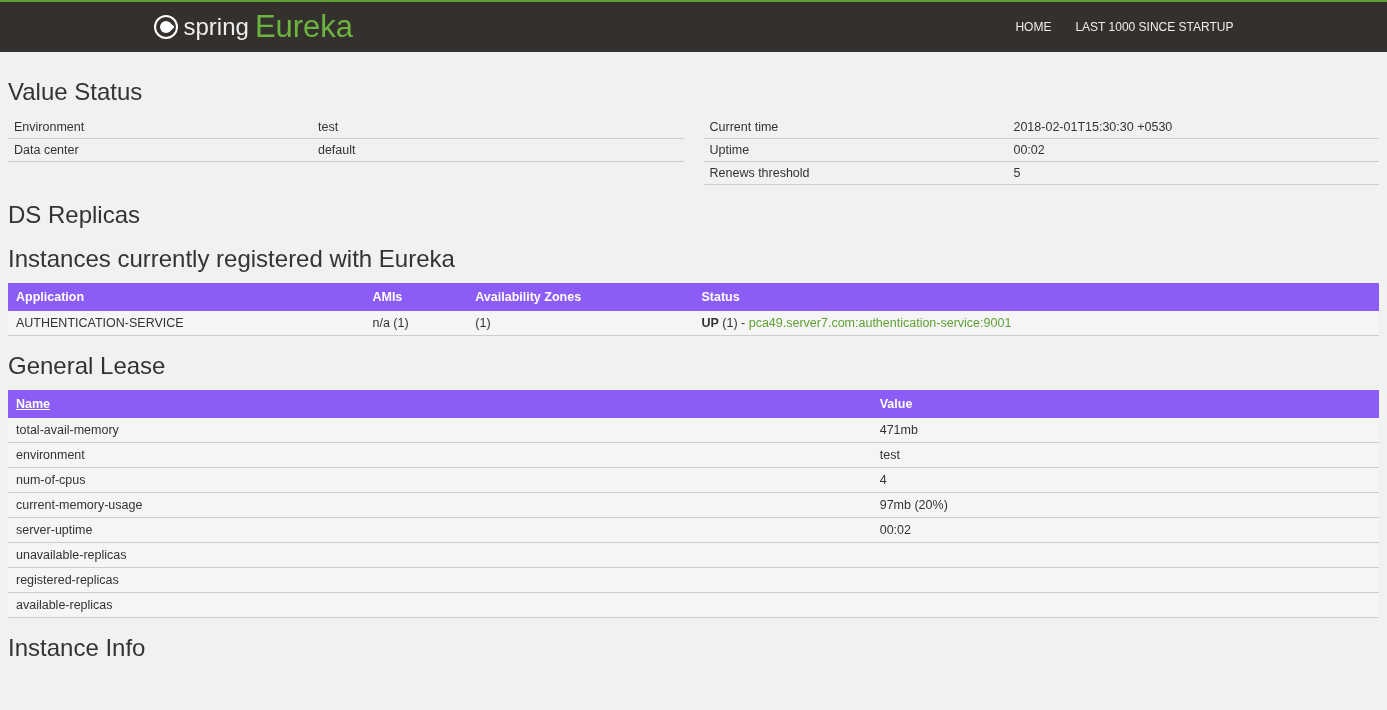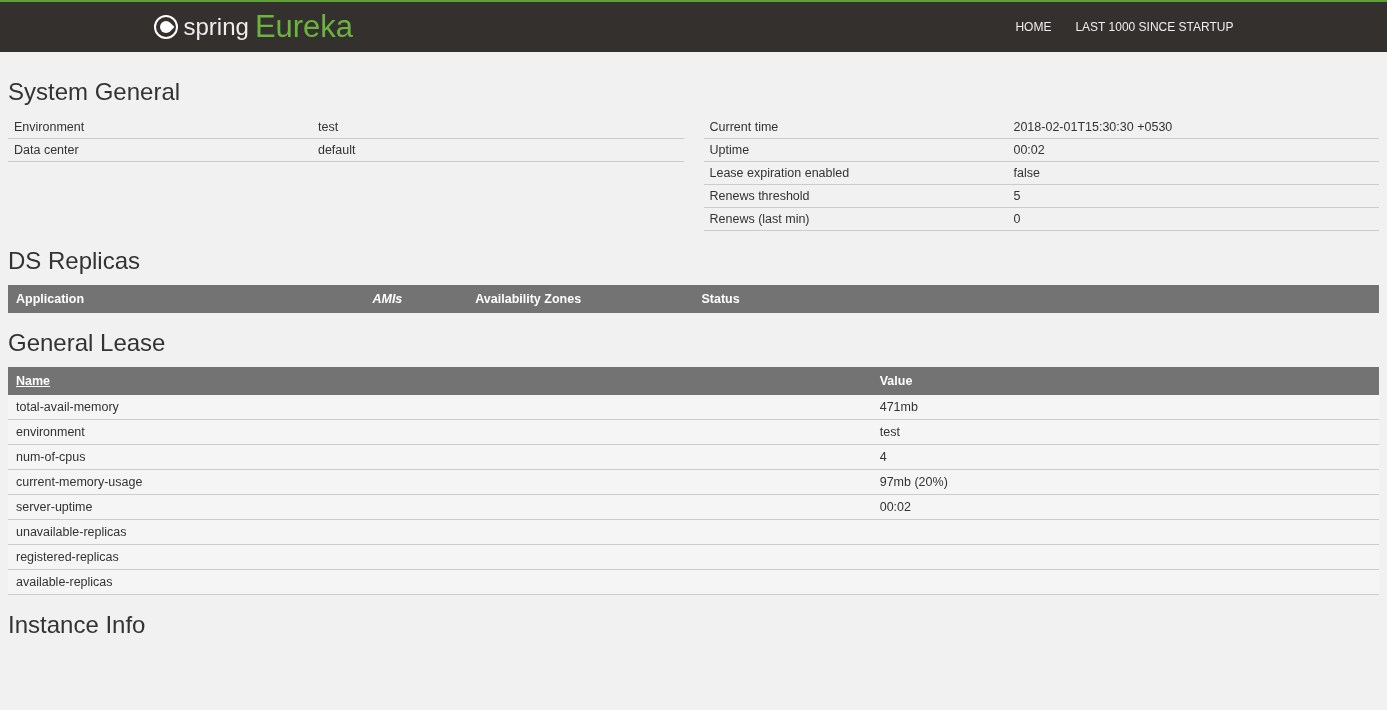--- a/index.html
+++ b/index.html
@@ -51,30 +51,30 @@
 h1 { font-size: 24px; font-weight: 400; color: #333; margin: 16px 0 10px; }
 .status-row { display:flex; gap: 20px; }
 .status-col { flex:1; }
 .status-col.right { flex:1; }
 table.kv { width: 100%; border-collapse: collapse; }
 table.kv td { padding: 4px 6px; border-bottom: 1px solid #ccc; font-size: 12.5px; }
 table.kv td:first-child { width: 45%; }
 
 table.data { width: 100%; border-collapse: collapse; margin-top: 4px; }
 table.data thead th {
-  background: #737373; color: #fff; text-align: left; padding: 7px 8px;
+  background: #8b5cf6; color: #fff; text-align: left; padding: 7px 8px;
   font-size: 12.5px; font-weight: bold;
 }
 table.data tbody td {
   padding: 5px 8px; border-bottom: 1px solid #ccc; font-size: 12.5px;
   background: #f5f5f5;
 }
 .link { color: #5fa134; text-decoration: none; }
 .instances thead th:nth-child(1){width:26%;}
-.instances thead th:nth-child(2){width:7.5%;font-style:italic;}
+.instances thead th:nth-child(2){width:7.5%;}
 .instances thead th:nth-child(3){width:16.5%;}
 .general thead th:nth-child(1){width:63%;text-decoration:underline;}
 </style>
 </head>
 <body>
 
 <div class="navbar">
   <div class="navbar-inner">
     <div class="brand">
       <span class="brand-logo">
@@ -85,21 +85,21 @@
     </div>
     <div class="nav-links">
       <a href="#">HOME</a>
       <a href="#">LAST 1000 SINCE STARTUP</a>
     </div>
   </div>
 </div>
 
 <div class="container">
 
-  <h1>System General</h1>
+  <h1>Value Status</h1>
   <div class="status-row">
     <div class="status-col">
       <table class="kv">
           <tbody id="ss-left">
             <tr>
               <td>Environment</td>
               <td>test</td>
             </tr>
             <tr>
               <td>Data center</td>
@@ -113,48 +113,47 @@
           <tbody id="ss-right">
             <tr>
               <td>Current time</td>
               <td>2018-02-01T15:30:30 +0530</td>
             </tr>
             <tr>
               <td>Uptime</td>
               <td>00:02</td>
             </tr>
             <tr>
-              <td>Lease expiration enabled</td>
-              <td>false</td>
-            </tr>
-            <tr>
               <td>Renews threshold</td>
               <td>5</td>
             </tr>
-            <tr>
-              <td>Renews (last min)</td>
-              <td>0</td>
-            </tr>
           </tbody>
         </table>
     </div>
   </div>
 
   <h1>DS Replicas</h1>
 
+  <h1>Instances currently registered with Eureka</h1>
   <table class="data instances">
     <thead>
         <tr>
       <th>Application</th>
       <th>AMIs</th>
       <th>Availability Zones</th>
       <th>Status</th>
     </tr>
       </thead>
     <tbody id="instances-body">
+        <tr>
+          <td>AUTHENTICATION-SERVICE</td>
+          <td>n/a (1)</td>
+          <td>(1)</td>
+          <td><b>UP</b> (1) - <a class="link" href="#">pca49.server7.com:authentication-service:9001</a></td>
+        </tr>
       </tbody>
   </table>
 
   <h1>General Lease</h1>
   <table class="data general">
     <thead>
         <tr>
       <th>Name</th>
       <th>Value</th>
     </tr>

